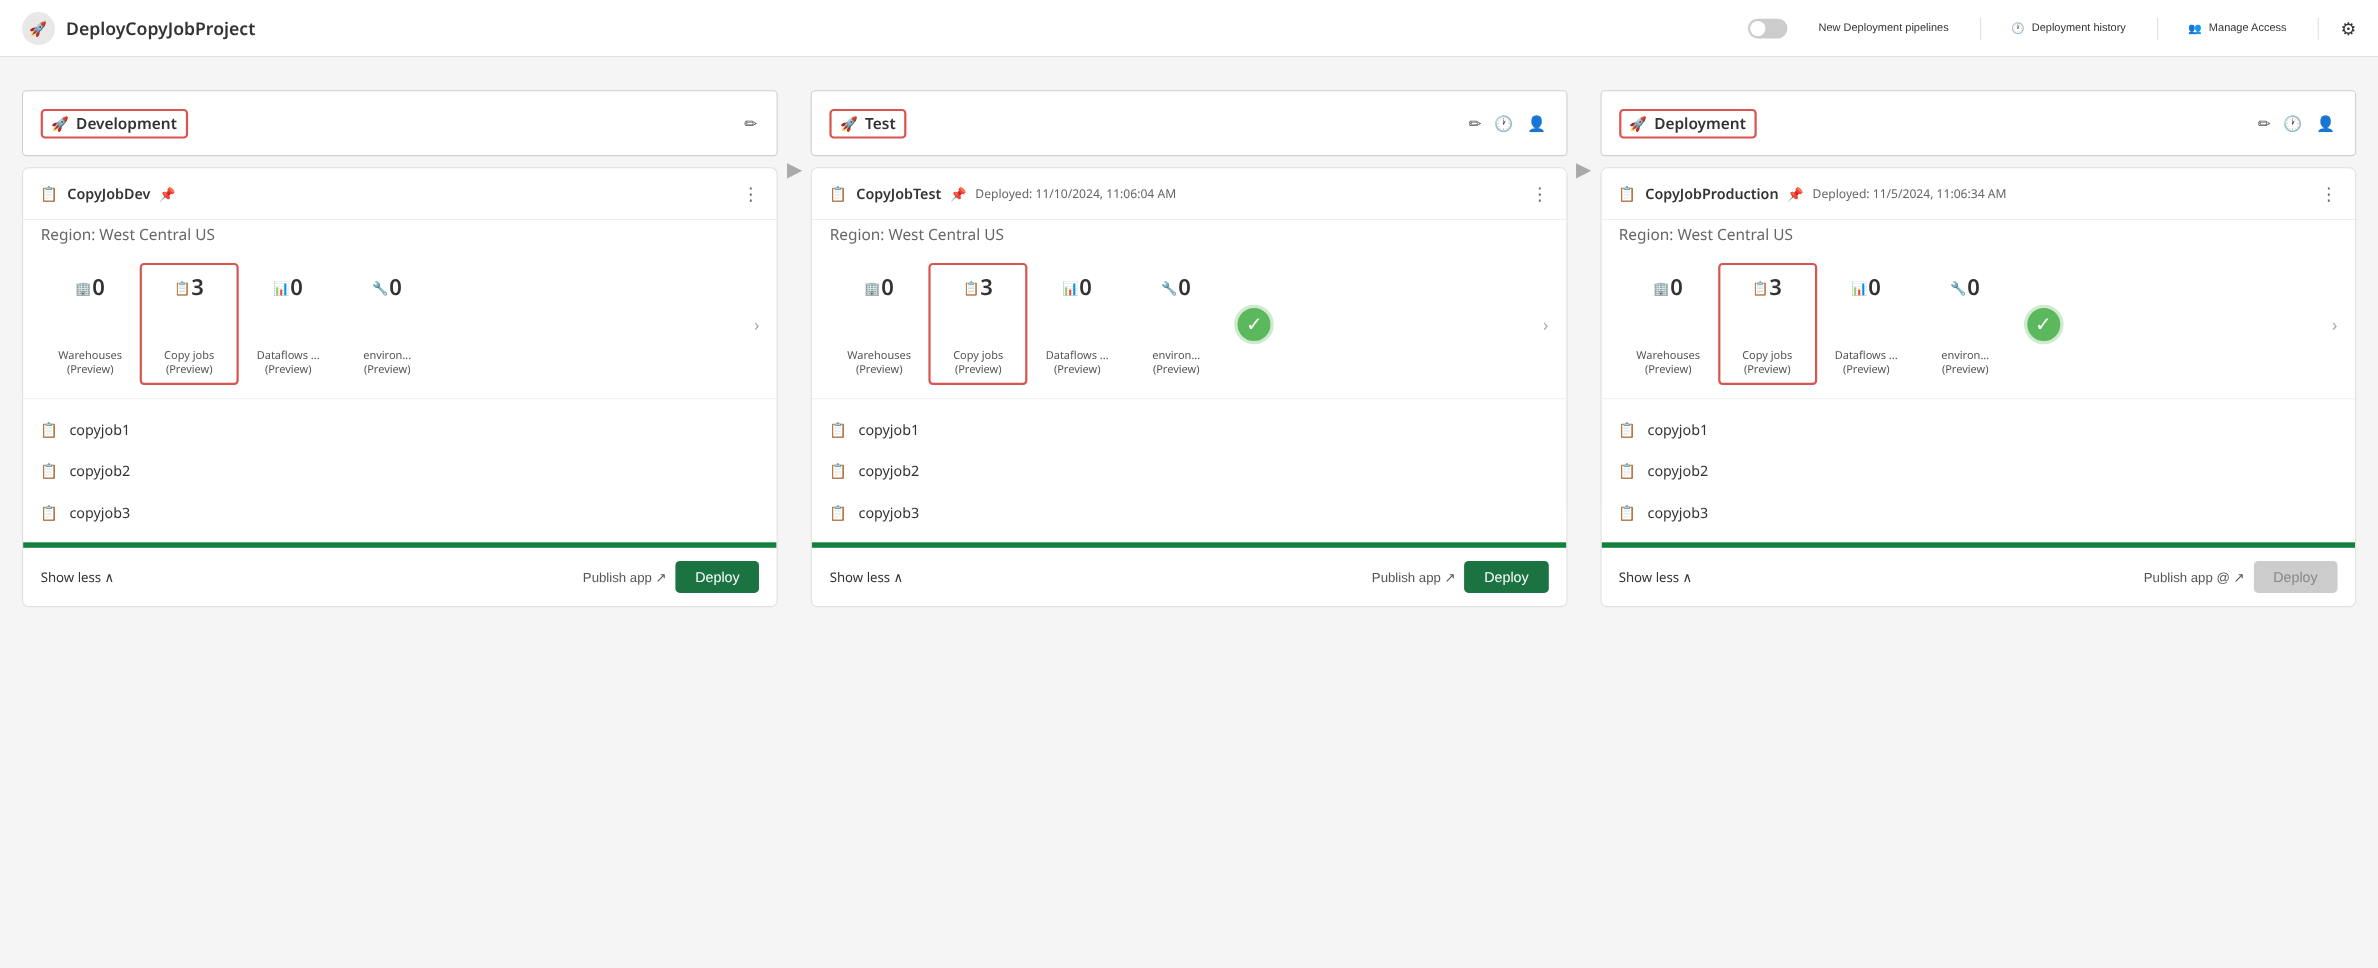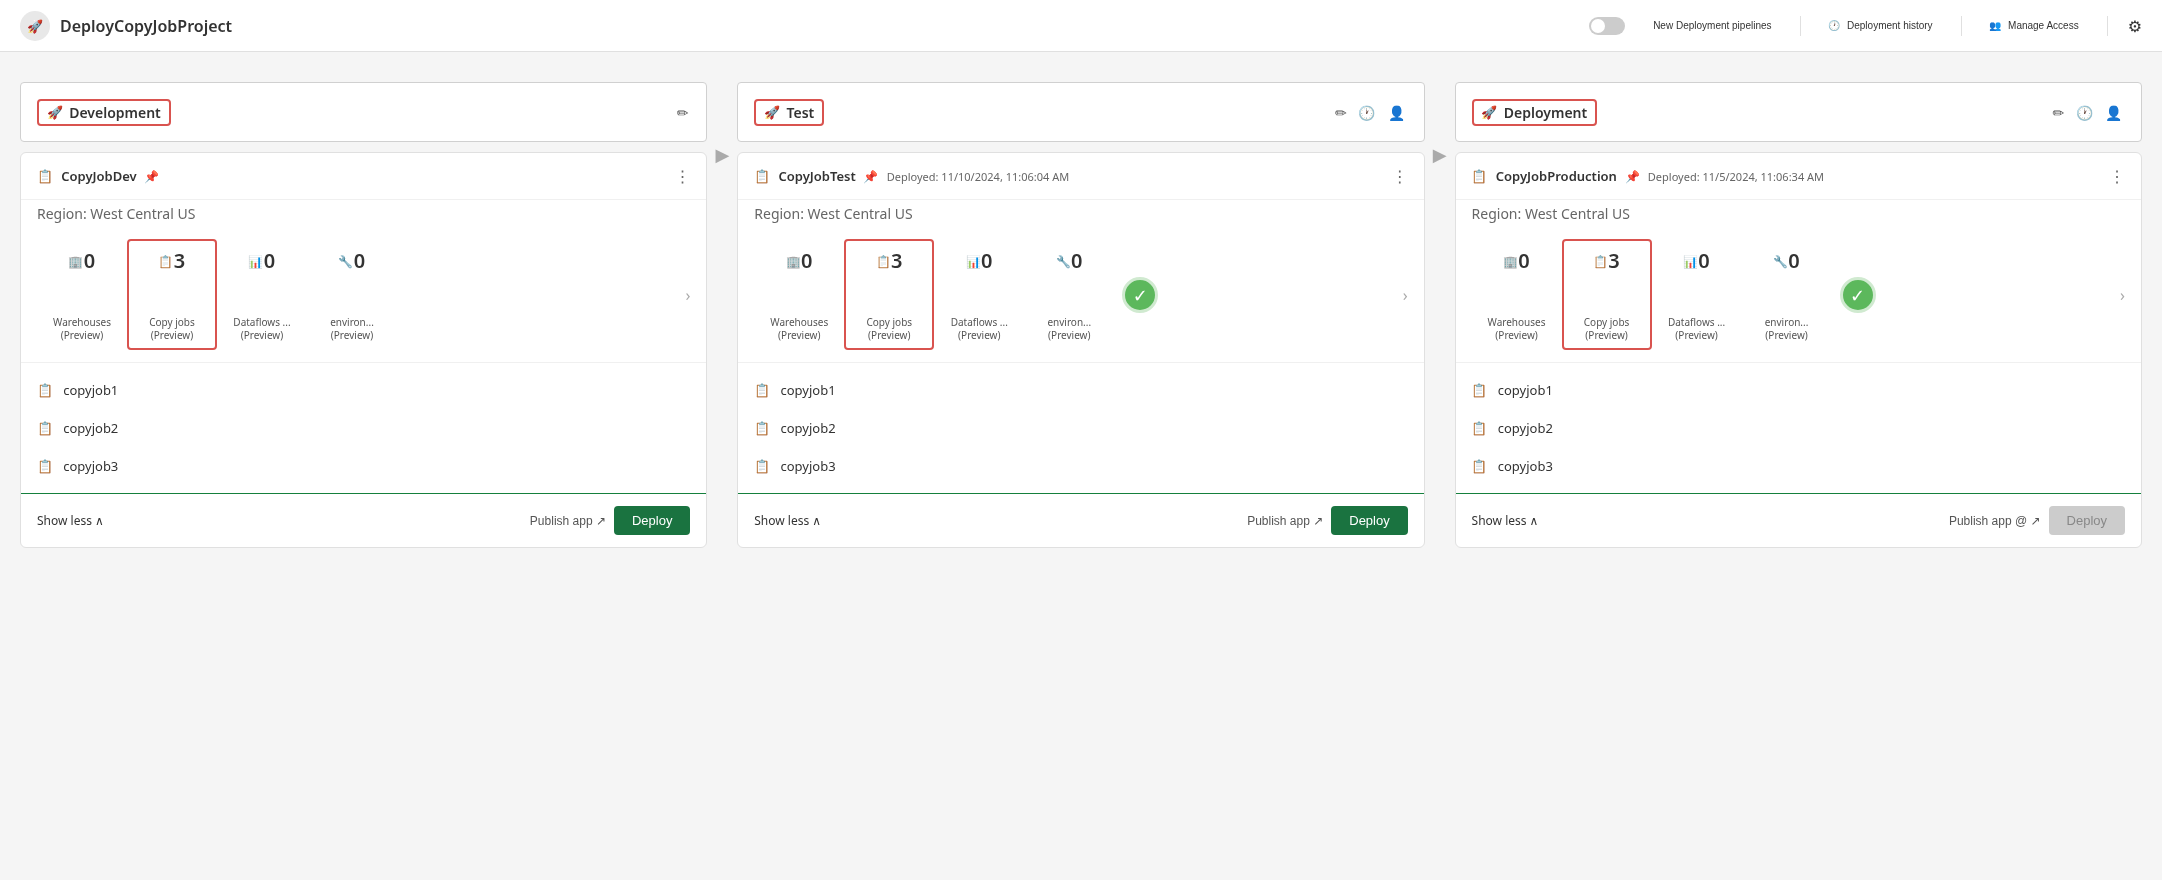--- a/index.html
+++ b/index.html
@@ -79,21 +79,21 @@
 
     .items-list { padding: 8px 0; }
     .list-item {
       display: flex; align-items: center; gap: 10px;
       padding: 10px 16px; font-size: 13px; color: #333;
     }
     .list-item-icon { color: #555; font-size: 13px; }
 
     .card-footer {
       display: flex; align-items: center; justify-content: space-between;
-      padding: 12px 16px; border-top: 1px solid #15803d;
+      padding: 12px 16px; border-top: 5px solid #15803d;
     }
     .show-less { color: #333; font-size: 12px; cursor: pointer; display: flex; align-items: center; gap: 4px; }
     .footer-actions { display: flex; align-items: center; gap: 8px; }
     .publish-btn {
       background: none; border: none; color: #555; font-size: 12px;
       cursor: pointer; display: flex; align-items: center; gap: 4px;
     }
     .deploy-btn {
       background: #1a7340; color: white; border: none; border-radius: 4px;
       padding: 7px 18px; font-size: 13px; cursor: pointer; font-weight: 500;

